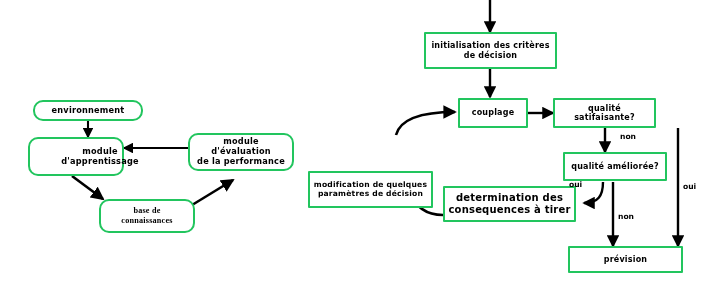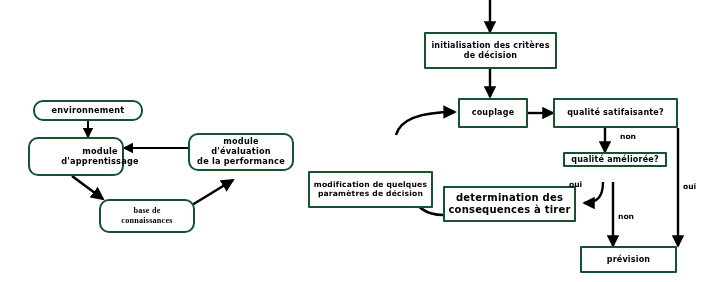--- a/index.html
+++ b/index.html
@@ -24,21 +24,21 @@
     position: absolute;
     left: 0; top: 0;
     width: 711px;
     height: 282px;
   }
   
   .node {
     position: absolute;
     box-sizing: border-box;
     background: #ffffff;
-    border: 2px solid #14532d;
+    border: 2px solid #22c55e;
     display: flex;
     align-items: center;
     justify-content: center;
     text-align: center;
     color: #000000;
     font-weight: bold;
     letter-spacing: 0.2px;
     line-height: 1.18;
     font-family: "DejaVu Sans", sans-serif;
   }
@@ -152,39 +152,39 @@
 
   <div class="node sharp" style="left:424px; top:32px; width:133px; height:37px; font-size:8px;">
     <span class="txt">initialisation des critères
 de décision</span>
   </div>
 
   <div class="node sharp" style="left:458px; top:98px; width:70px; height:30px; font-size:8px;">
     <span class="txt">couplage</span>
   </div>
 
-  <div class="node sharp" style="left:553px; top:98px; width:125px; height:30px; font-size:8px;">
+  <div class="node sharp" style="left:553px; top:98px; width:103px; height:30px; font-size:8px;">
     <span class="txt">qualité satifaisante?</span>
   </div>
 
-  <div class="node sharp" style="left:563px; top:152px; width:104px; height:15px; font-size:8px;">
+  <div class="node sharp" style="left:563px; top:152px; width:104px; height:29px; font-size:8px;">
     <span class="txt">qualité améliorée?</span>
   </div>
 
   <div class="node sharp" style="left:308px; top:135px; width:125px; height:37px; font-size:7.6px;margin-top:36px;">
     <span class="txt">modification de quelques
 paramètres de décision</span>
   </div>
 
   <div class="node sharp" style="left:443px; top:186px; width:133px; height:36px; font-size:10px;">
     <span class="txt">determination des
 consequences à tirer</span>
   </div>
 
-  <div class="node sharp" style="left:580px; top:246px; width:97px; height:27px; font-size:8px;">
+  <div class="node sharp" style="left:568px; top:246px; width:115px; height:27px; font-size:8px;">
     <span class="txt">prévision</span>
   </div>
 
   <div class="edge-label" style="left:620px; top:132px; font-size:7.6px;">non</div>
 
   <div class="edge-label" style="left:683px; top:182px; font-size:7.6px;">oui</div>
 
   <div class="edge-label" style="left:569px; top:180px; font-size:7.6px;">oui</div>
 
   <div class="edge-label" style="left:618px; top:212px; font-size:7.6px;">non</div>

